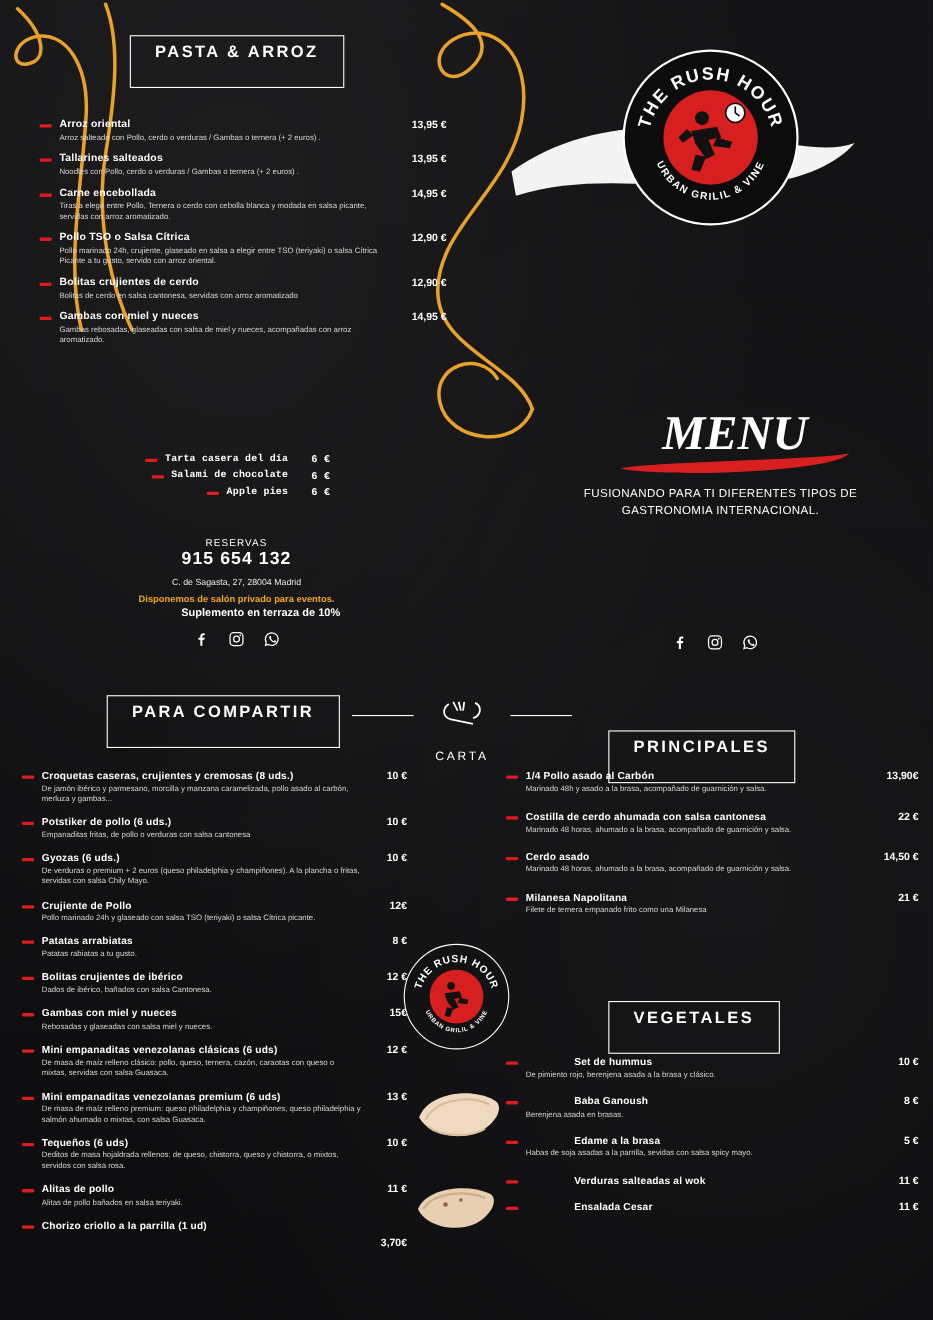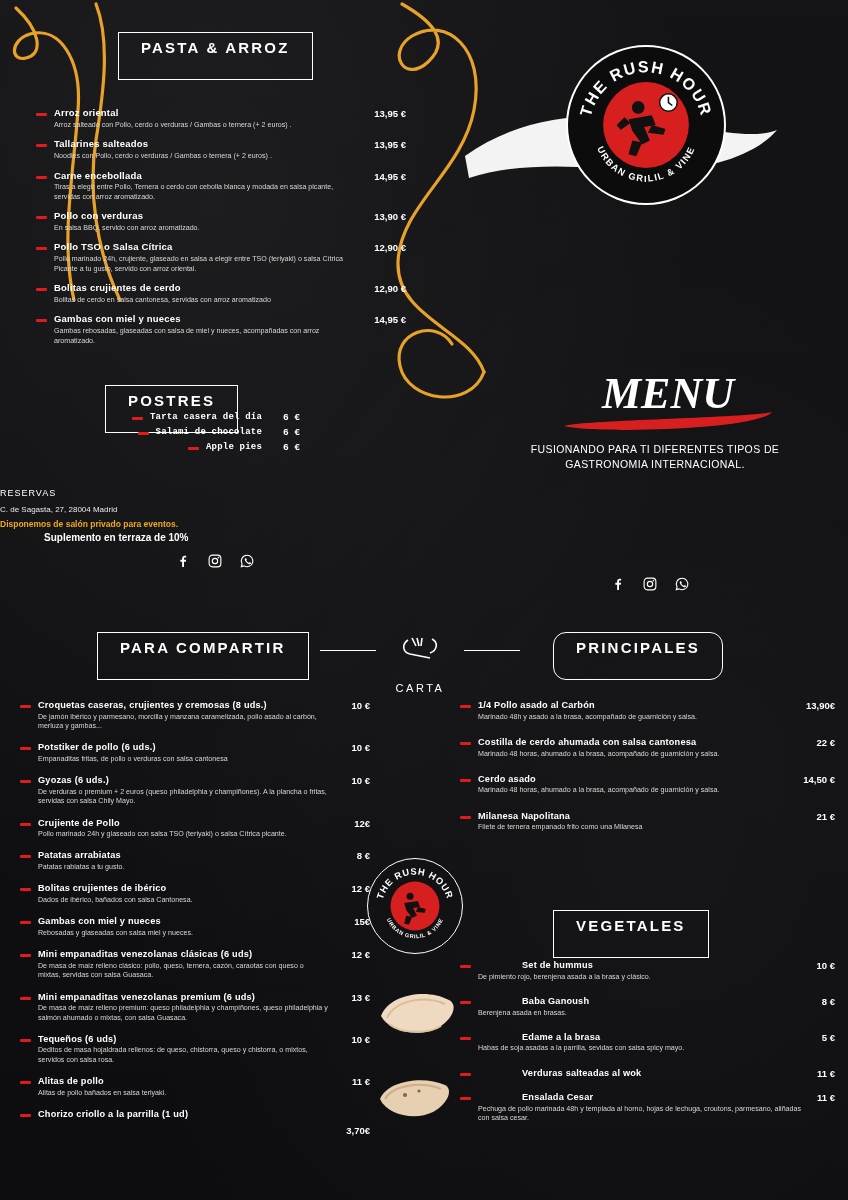--- a/index.html
+++ b/index.html
@@ -67,21 +67,21 @@
   
   #postres-head{ position:absolute; left:105px; top:385px; }
   #postres-list{ position:absolute; left:120px; top:412px; width:180px; }
   #postres-list .item{ margin-bottom:4px; }
   #postres-list .row{ justify-content:flex-end;font-family:Liberation Mono, monospace; }
   #postres-list .iname{ flex:none; text-align:right; padding-right:8px; font-size:9px;}
   #postres-list .iprice{ width:30px; text-align:right;}
   #postres-list .dash{ order:-1; }
 
   
-  #reservas{ position:absolute; left:0; top:488px; width:430px; text-align:left; }
+  #reservas{ position:absolute; left:0; top:488px; width:430px; text-align:center; }
   .res-label{ font-size:9px; letter-spacing:1px; }
   .res-phone{ font-size:16px; font-weight:bold; letter-spacing:1px; margin-top:2px;}
   .res-addr{ font-size:8px; margin-top:7px; color:#e8e8e8;}
   .res-priv{ font-size:8.5px; font-weight:bold; color:#f0a81e; margin-top:5px;}
   .res-sup{ font-size:10px; font-weight:bold; margin-top:3px;padding-left:44px;}
   .socials{ display:flex; gap:16px; justify-content:center; margin-top:10px;}
   .socials svg{ display:block; }
 
   
   .logo{
@@ -94,21 +94,21 @@
   
   #menu-word{ position:absolute; left:558px; top:360px; width:220px; height:80px;}
   #menu-tag{
     position:absolute; left:505px; top:442px; width:300px;
     font-size:10.5px; line-height:1.45; letter-spacing:.4px; text-align:center;
   }
   #socials-right{ position:absolute; left:585px; top:566px; width:130px;}
 
   
   #compartir-head{ position:absolute; left:97px; top:632px; }
-  #principales-head{ position:absolute; left:553px; top:632px;border-radius:13px; }
+  #principales-head{ position:absolute; left:553px; top:664px; }
   #vegetales-head{ position:absolute; left:553px; top:910px; }
 
   #carta{ position:absolute; left:320px; top:636px; width:200px; text-align:center;}
   #carta .line{ position:absolute; top:14px; height:1px; background:#fff; width:56px;}
   #carta .line.l{ left:0; }
   #carta .line.r{ right:0; }
   #carta .word{ font-size:11px; letter-spacing:2.5px; margin-top:20px;}
 
   #compartir-list{ position:absolute; left:20px; top:700px; width:360px;}
   #compartir-list .iprice{ position:absolute; right:10px; top:0;}
@@ -208,28 +208,20 @@
       <div class="row">
           <span class="dash"></span>
         <span class="iname">Carne encebollada</span>
         <span class="iprice">14,95 €</span>
         </div>
       <div class="idesc">Tiras a elegir entre Pollo, Ternera o cerdo con cebolla blanca y modada en salsa picante, servidas con arroz aromatizado.</div>
     </div>
     <div class="item">
       <div class="row">
           <span class="dash"></span>
-        <span class="iname">Pollo con verduras</span>
-        <span class="iprice">13,90 €</span>
-        </div>
-      <div class="idesc">En salsa BBQ, servido con arroz aromatizado.</div>
-    </div>
-    <div class="item">
-      <div class="row">
-          <span class="dash"></span>
         <span class="iname">Pollo TSO o Salsa Cítrica</span>
         <span class="iprice">12,90 €</span>
         </div>
       <div class="idesc">Pollo marinado 24h, crujiente, glaseado en salsa a elegir entre TSO (teriyaki) o salsa Cítrica Picante a tu gusto, servido con arroz oriental.</div>
     </div>
     <div class="item">
       <div class="row">
           <span class="dash"></span>
         <span class="iname">Bolitas crujientes de cerdo</span>
         <span class="iprice">12,90 €</span>
@@ -239,21 +231,20 @@
     <div class="item">
       <div class="row">
           <span class="dash"></span>
         <span class="iname">Gambas con miel y nueces</span>
         <span class="iprice">14,95 €</span>
         </div>
       <div class="idesc">Gambas rebosadas, glaseadas con salsa de miel y nueces, acompañadas con arroz aromatizado.</div>
     </div>
   </div>
 
-  <div class="sec-head" id="postres-head">POSTRES</div>
   <div id="postres-list">
     <div class="item">
       <div class="row">
           <span class="dash"></span>
         <span class="iname">Tarta casera del día</span>
         <span class="iprice">6 €</span>
         </div>
     </div>
     <div class="item">
       <div class="row">
@@ -266,20 +257,21 @@
       <div class="row">
           <span class="dash"></span>
         <span class="iname">Apple pies</span>
         <span class="iprice">6 €</span>
         </div>
     </div>
   </div>
 
   <div id="reservas">
     <div class="res-label">RESERVAS</div>
+    <div class="res-phone">915 654 132</div>
     <div class="res-addr">C. de Sagasta, 27, 28004 Madrid</div>
     <div class="res-priv">Disponemos de salón privado para eventos.</div>
     <div class="res-sup">Suplemento en terraza de 10%</div>
     <div class="socials">
       <svg width="16" height="16" viewBox="0 0 24 24">
           <path fill="#fff" d="M13.5 21v-8h2.7l.4-3h-3.1V8.2c0-.9.3-1.5 1.6-1.5h1.6V4.1C16.4 4 15.5 4 14.5 4c-2.2 0-3.8 1.4-3.8 3.9V10H8v3h2.7v8z"></path>
         </svg>
       <svg width="16" height="16" viewBox="0 0 24 24">
           <rect x="3.2" y="3.2" width="17.6" height="17.6" rx="5" fill="none" stroke="#fff" stroke-width="1.7"></rect>
           <circle cx="12" cy="12" r="4" fill="none" stroke="#fff" stroke-width="1.7"></circle>
@@ -494,21 +486,20 @@
         <span class="iname">Verduras salteadas al wok</span>
         <span class="iprice">11 €</span>
         </div>
     </div>
     <div class="item">
       <div class="row">
           <span class="dash"></span>
         <span class="iname">Ensalada Cesar</span>
         <span class="iprice">11 €</span>
         </div>
-      <div class="idesc wide">Pechuga de pollo marinada 48h y templada al horno, hojas de lechuga, croutons, parmesano, aliñadas con salsa cesar.</div>
     </div>
   </div>
 
   <div id="logo-small">
     <svg viewBox="0 0 96 96" width="96" height="96">
       <defs>
         <path id="arcTop2" d="M 14 50 A 34 34 0 0 1 82 50"></path>
         <path id="arcBot2" d="M 17 50 A 31 31 0 0 0 79 50"></path>
       </defs>
       <circle cx="48" cy="48" r="25" fill="#d81f1f"></circle>

